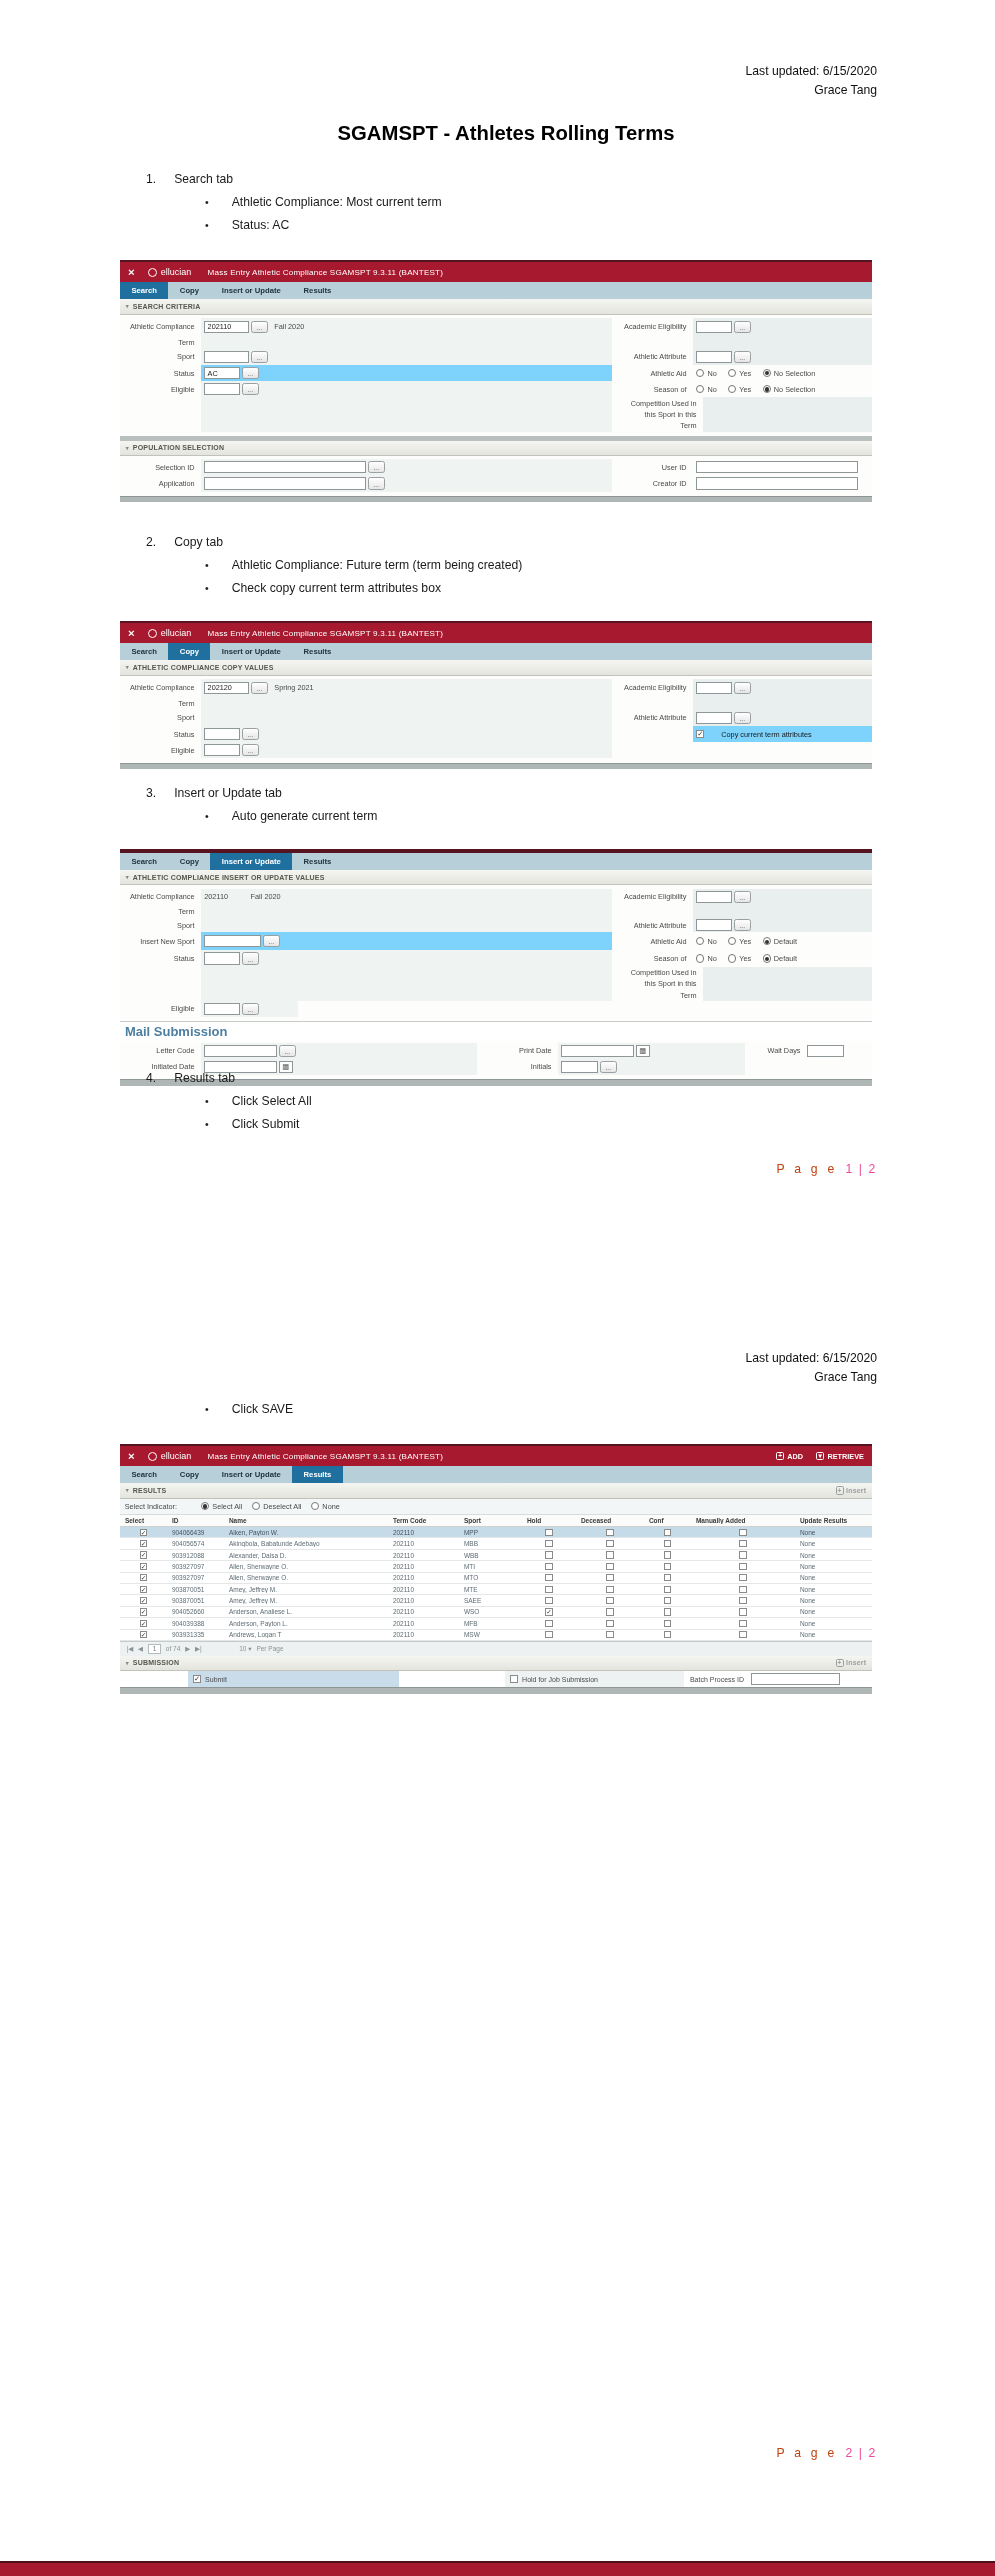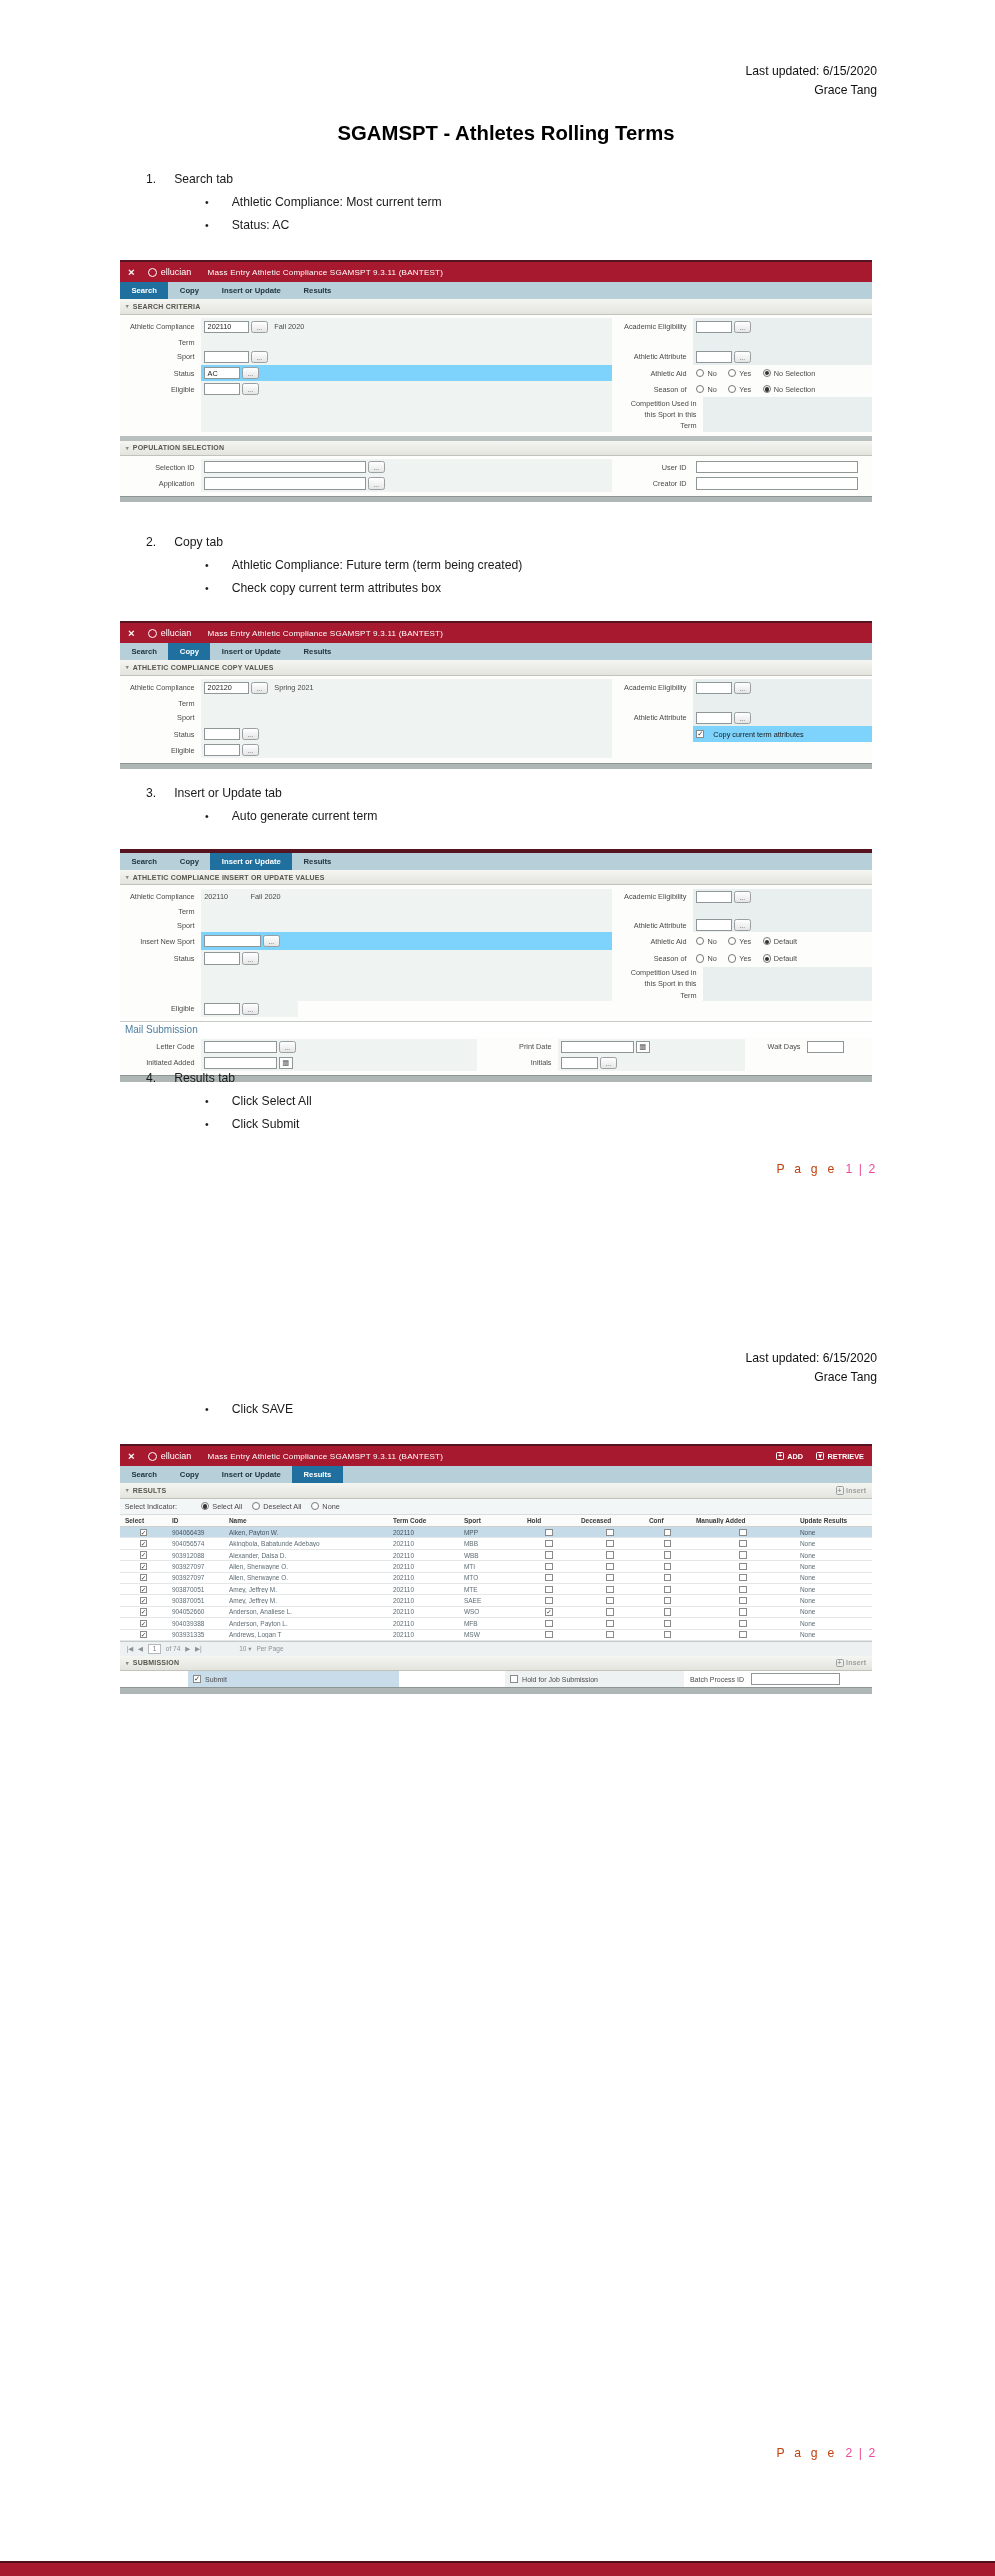--- a/index.html
+++ b/index.html
@@ -63,21 +63,21 @@
   .desc{margin-left:4.9px;color:#4a4a4a}
   .static-val{color:#4a4a4a;margin-right:21px}
   .ropt{display:inline-flex;align-items:center;gap:3.2px;margin-right:9.7px;color:#4a4a4a}
   .radio{width:8.1px;height:8.1px;border:0.8px solid #787878;border-radius:50%;background:#fff;flex:none}
   .radio.sel{position:relative}
   .radio.sel::after{content:"";position:absolute;width:4.1px;height:4.1px;background:#333;
                     border-radius:50%;top:1.2px;left:1.2px}
   .cbx{width:8.1px;height:8.1px;border:0.8px solid #8a8a8a;background:#fff;font-size:7.3px;line-height:6.5px;
        text-align:center;color:#2c2c2c;flex:none}
   .cbx.checked::before{content:"✓"}
-  .mail-label{color:#4d7fa0;font-weight:normal;font-size:10px;padding:2.4px 0 1.6px 4.9px;border-top:1.6px solid #c6cbca}
+  .mail-label{color:#4d7fa0;font-weight:bold;font-size:13px;padding:2.4px 0 1.6px 4.9px;border-top:1.6px solid #c6cbca}
   
   .indrow{height:16.2px;background:#f3f6f6;display:flex;align-items:center;border-bottom:0.8px solid #d7dcdc;font-size:7.3px;color:#4a4a4a}
   .indrow .rlbl{width:81px;text-align:right;padding-right:24px}
   .thead,.trow{display:grid;grid-template-columns:47px 57px 164px 71px 63px 54px 68px 47px 104px 76px;align-items:center}
   .thead{height:12.2px;font-weight:bold;color:#3a3a3a;background:#fbfbfa;border-bottom:0.8px solid #cfcfcf;font-size:6.5px}
   .trow{height:11.4px;font-size:6.5px;color:#5d6c74;border-bottom:0.8px solid #e4e7e7;background:#fff}
   .trow.hl{background:#c6dbe8;color:#44535c}
   .tcell{padding-left:4.9px;overflow:hidden;white-space:nowrap}
   .ccell{display:flex;justify-content:center}
   .ccell .cbx{width:7.3px;height:7.3px;line-height:5.7px;font-size:6.5px}
@@ -380,21 +380,21 @@
     <div class="frow h20">
       <div class="fleft">
         <div class="flabel">Status</div>
         <div class="band">
           <div class="inp w44"></div>
           <div class="lookup">...</div>
         </div>
       </div>
       <div class="fright">
         <div class="rlabel"></div>
-        <div class="band hl" style="gap:9px">
+        <div class="band hl" style="gap:17px">
           <span class="cbx checked"></span>
           <span>Copy current term attributes</span>
         </div>
       </div>
     </div>
     <div class="frow h20">
       <div class="fleft">
         <div class="flabel">Eligible</div>
         <div class="band">
           <div class="inp w44"></div>
@@ -582,21 +582,21 @@
           <div class="calbtn">▦</div>
         </div>
       </div>
       <div style="display:flex;align-items:center;flex:1">
         <div class="flabel" style="width:62px">Wait Days</div>
         <div class="inp w46"></div>
       </div>
     </div>
     <div class="frow h20">
       <div style="display:flex;align-items:center;width:357px">
-        <div class="flabel">Initiated Added</div>
+        <div class="flabel">Initiated Date</div>
         <div class="band">
           <div class="inp w90"></div>
           <div class="calbtn">▦</div>
         </div>
       </div>
       <div style="display:flex;align-items:center;width:268px">
         <div class="flabel">Initials</div>
         <div class="band">
           <div class="inp w46"></div>
           <div class="lookup">...</div>

